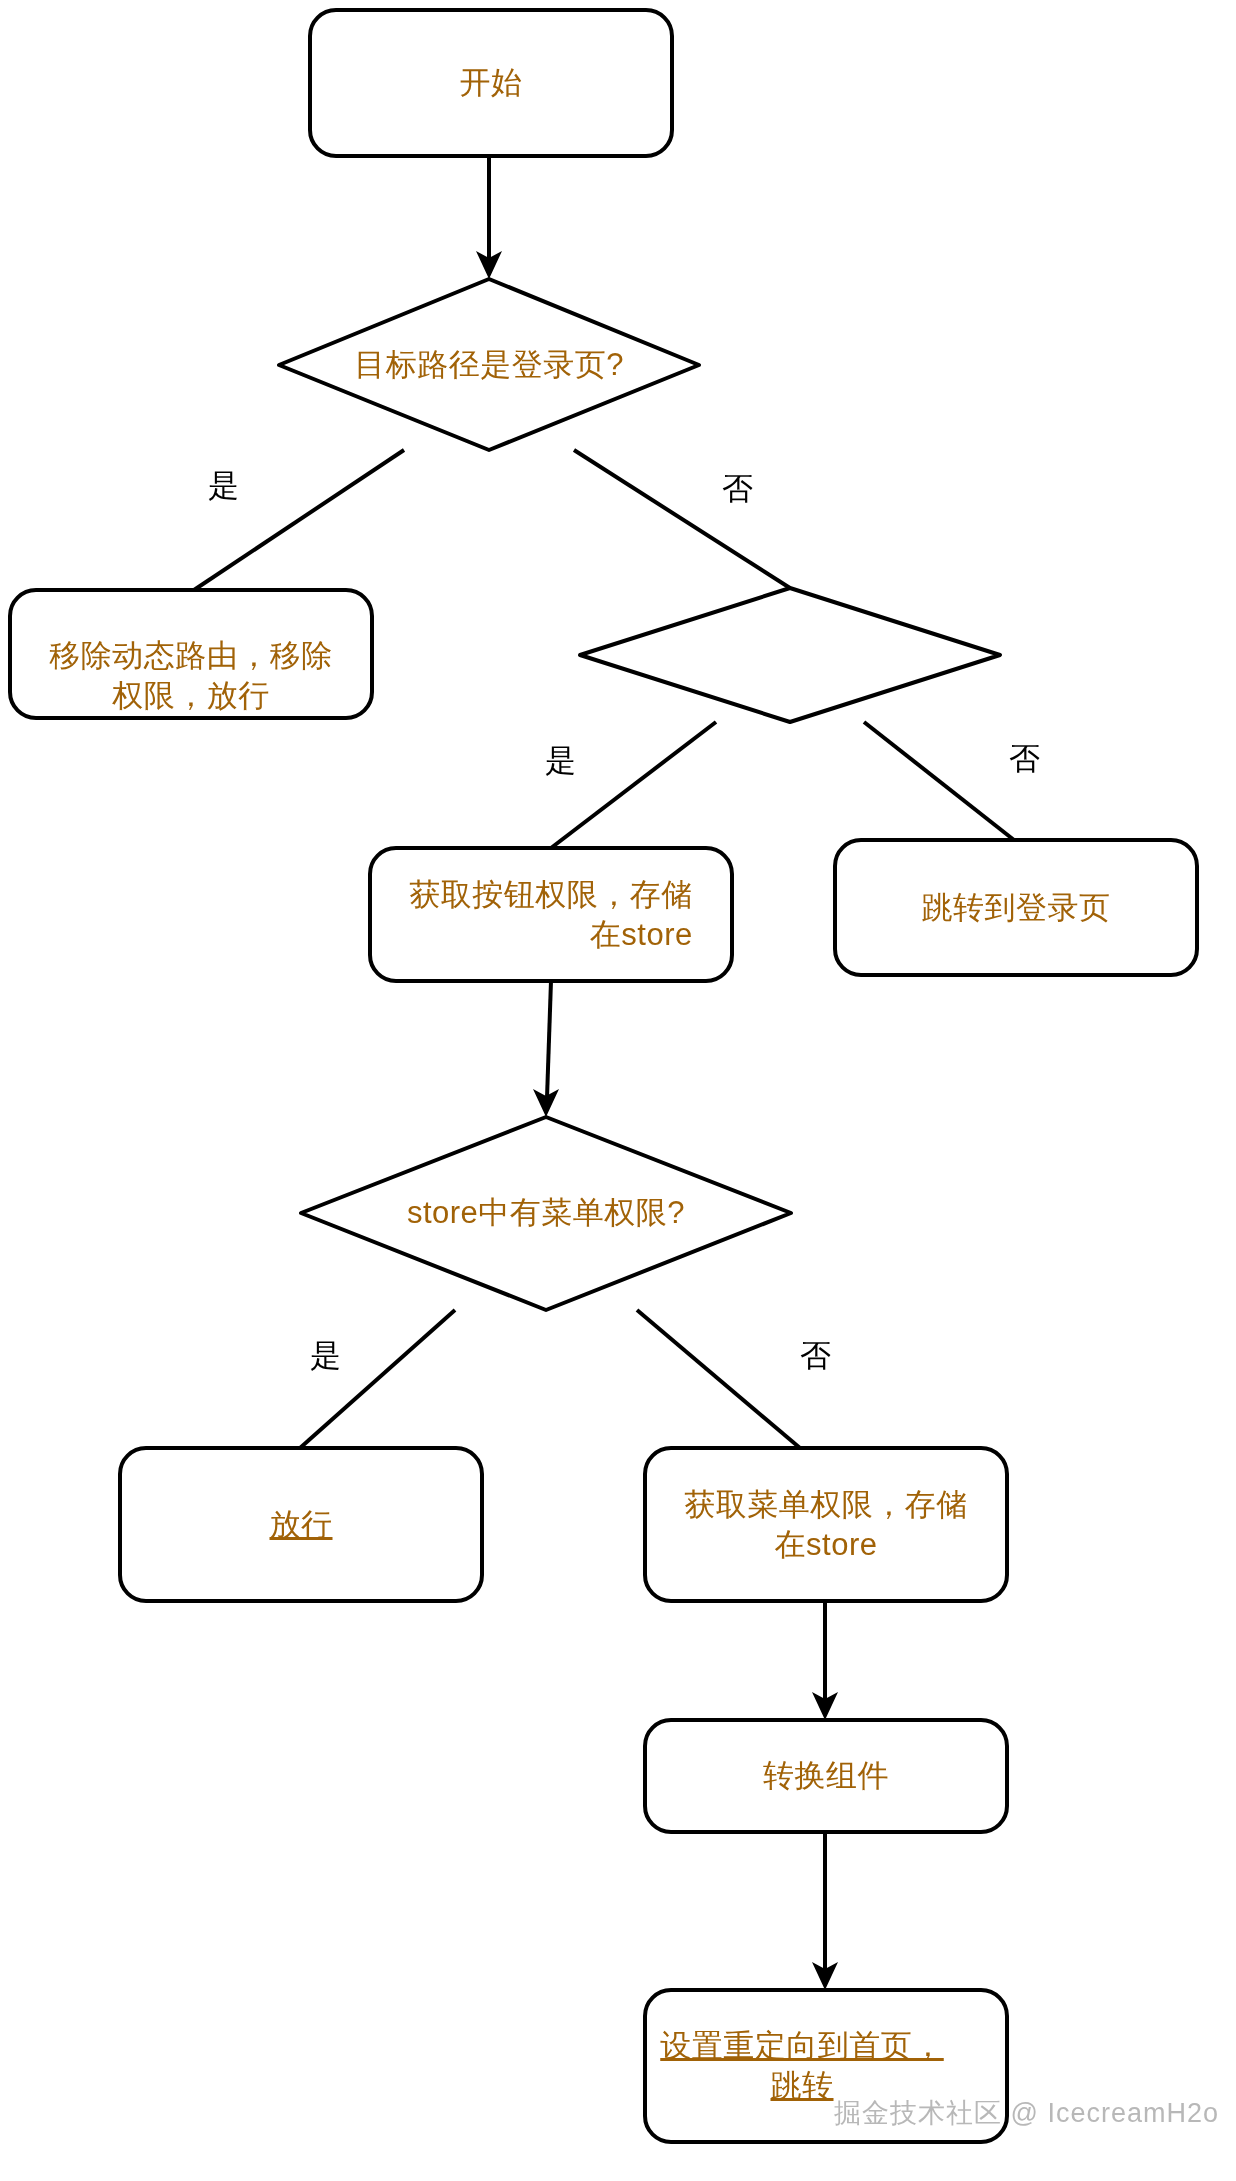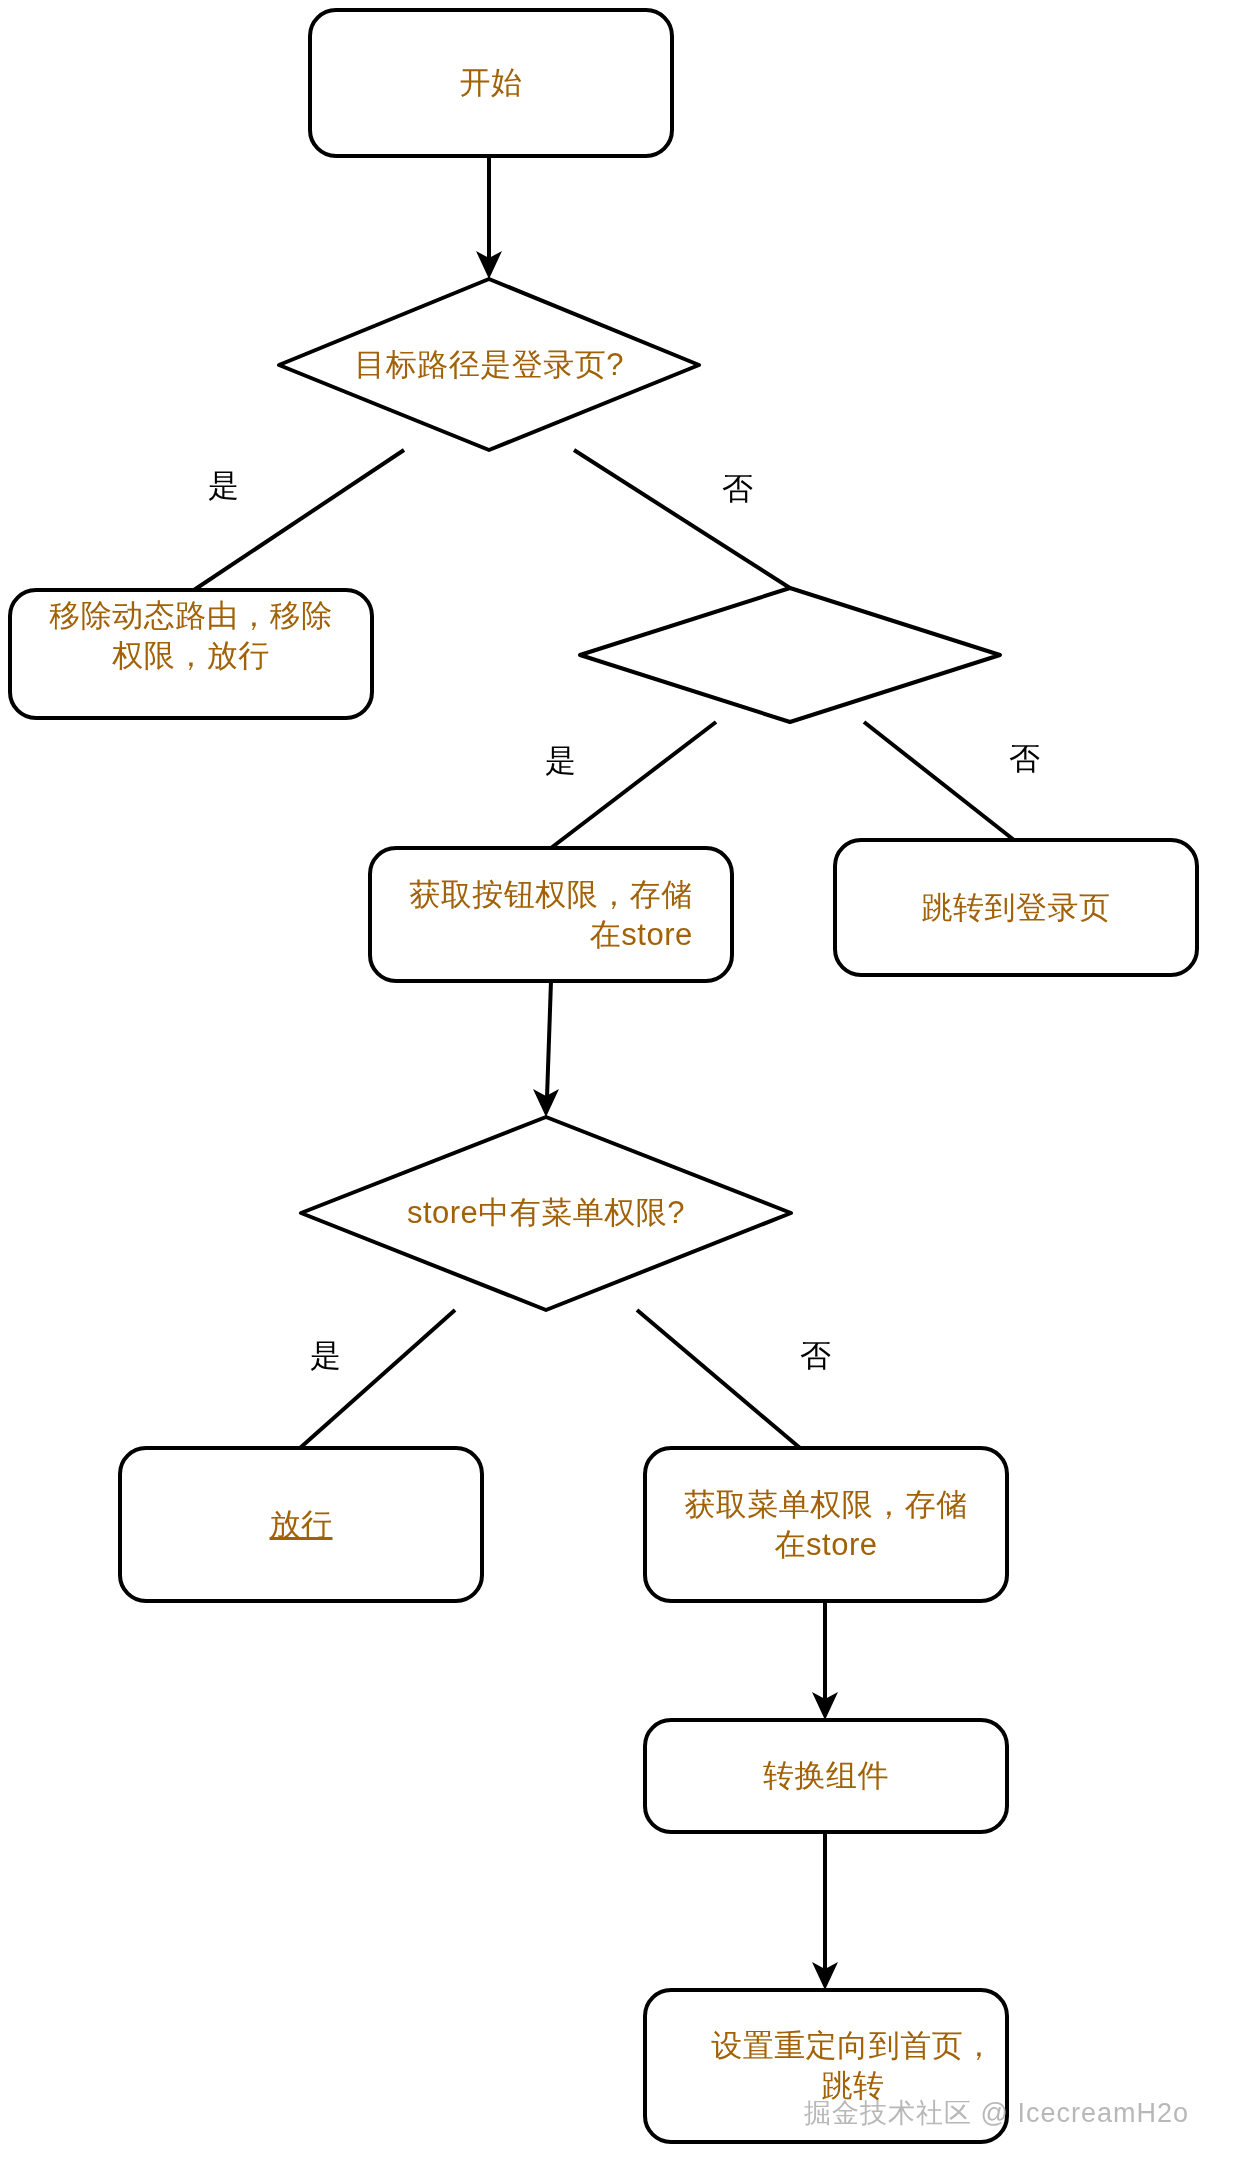--- a/index.html
+++ b/index.html
@@ -145,48 +145,48 @@
     <rect class="node-shape" x="645" y="1720" width="362" height="112" rx="26" ry="26"></rect>
 
     <rect class="node-shape" x="645" y="1990" width="362" height="152" rx="26" ry="26"></rect>
 
   </svg>
 
   <div class="node-text" style="left:310px; top:10px; width:362px; height:146px;">开始</div>
 
   <div class="node-text" style="left:279px; top:335px; width:420px; height:60px;">目标路径是登录页?</div>
 
-  <div class="node-text" style="left:10px; top:574px; width:362px; height:128px;font-family:Liberation Mono, monospace;">移除动态路由，移除
+  <div class="node-text" style="left:10px; top:612px; width:362px; height:128px;">移除动态路由，移除
 权限，放行</div>
 
 
   <div class="node-text" style="left:370px; top:848px; width:362px; height:133px;text-align:right;">获取按钮权限，存储
 在store</div>
 
   <div class="node-text" style="left:835px; top:840px; width:362px; height:135px;">跳转到登录页</div>
 
   <div class="node-text" style="left:301px; top:1183px; width:490px; height:60px;">store中有菜单权限?</div>
 
   <div class="node-text" style="left:120px; top:1448px; width:362px; height:153px;text-decoration:underline;">放行</div>
 
   <div class="node-text" style="left:645px; top:1448px; width:362px; height:153px;">获取菜单权限，存储
 在store</div>
 
   <div class="node-text" style="left:645px; top:1720px; width:362px; height:112px;">转换组件</div>
 
-  <div class="node-text" style="left:672px; top:1990px; width:362px; height:152px;">设置重定向到首页，
+  <div class="node-text" style="left:621px; top:1990px; width:362px; height:152px;text-decoration:underline;">设置重定向到首页，
 跳转</div>
 
   <div class="edge-label" style="left:208px; top:470px;">是</div>
 
   <div class="edge-label" style="left:722px; top:473px;">否</div>
 
   <div class="edge-label" style="left:545px; top:745px;">是</div>
 
   <div class="edge-label" style="left:1009px; top:743px;">否</div>
 
   <div class="edge-label" style="left:310px; top:1340px;">是</div>
 
   <div class="edge-label" style="left:800px; top:1340px;">否</div>
 
-  <div class="watermark" style="left:804px; top:2100px;text-align:right;">掘金技术社区 @ IcecreamH2o</div>
+  <div class="watermark" style="left:834px; top:2100px;text-align:right;">掘金技术社区 @ IcecreamH2o</div>
 
 </div>
 
 </body></html>

